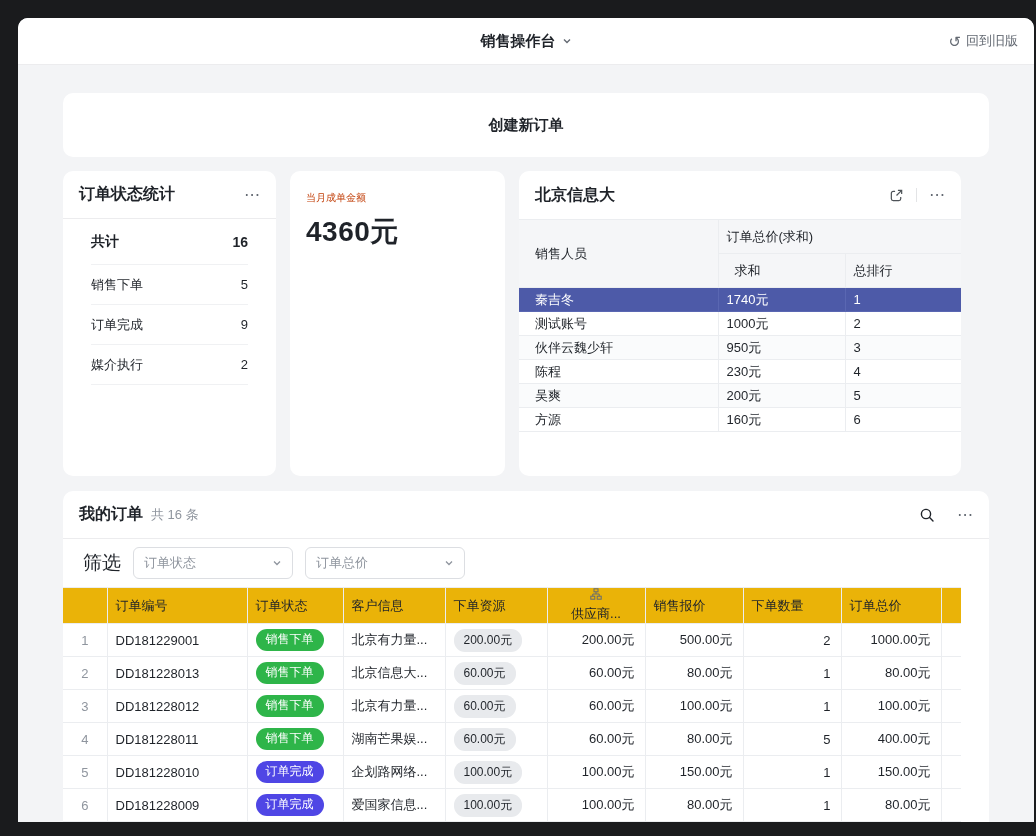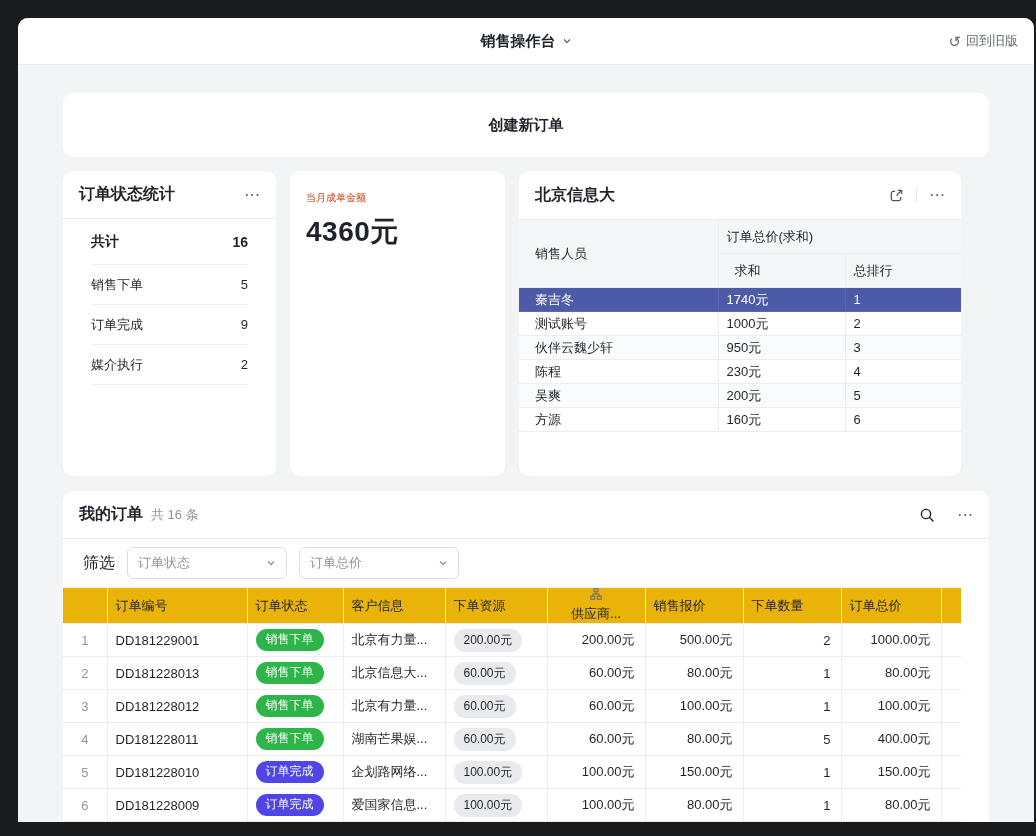--- a/index.html
+++ b/index.html
@@ -71,21 +71,21 @@
   .rank-table tbody tr.highlight td { background:#4d5aa8; color:#fff; border-color:#5a67b2; }
 
   
   .orders-card { margin-top:15px; height:340px; overflow:hidden; }
   .orders-head { height:48px; border-bottom:1px solid #ececee; padding:0 16px; display:flex; align-items:center; }
   .orders-title-group { display:flex; align-items:baseline; gap:8px; flex:1; }
   .orders-count { font-size:13px; color:#8f959e; font-weight:400; }
   .orders-icons { display:flex; align-items:center; gap:22px; }
 
   .filter-row { height:48px; display:flex; align-items:center; padding:0 20px; gap:12px; }
-  .filter-label { font-size:16px; }
+  .filter-label { font-size:19px; }
   .select {
     width:160px; height:32px; border:1px solid #dcdee2; border-radius:6px; background:#fff;
     display:flex; align-items:center; justify-content:space-between; padding:0 10px; cursor:pointer;
   }
   .select-text { font-size:13px; color:#8f959e; }
 
   .orders-table { width:898px; border-collapse:collapse; table-layout:fixed; font-size:13px; }
   .orders-table th, .orders-table td { border:1px solid #ebedf0; padding:0 8px; text-align:left; font-weight:400; overflow:hidden; white-space:nowrap; }
   .orders-table th:first-child, .orders-table td:first-child { border-left:none; }
   .orders-table th:last-child, .orders-table td:last-child { border-right:none; }

